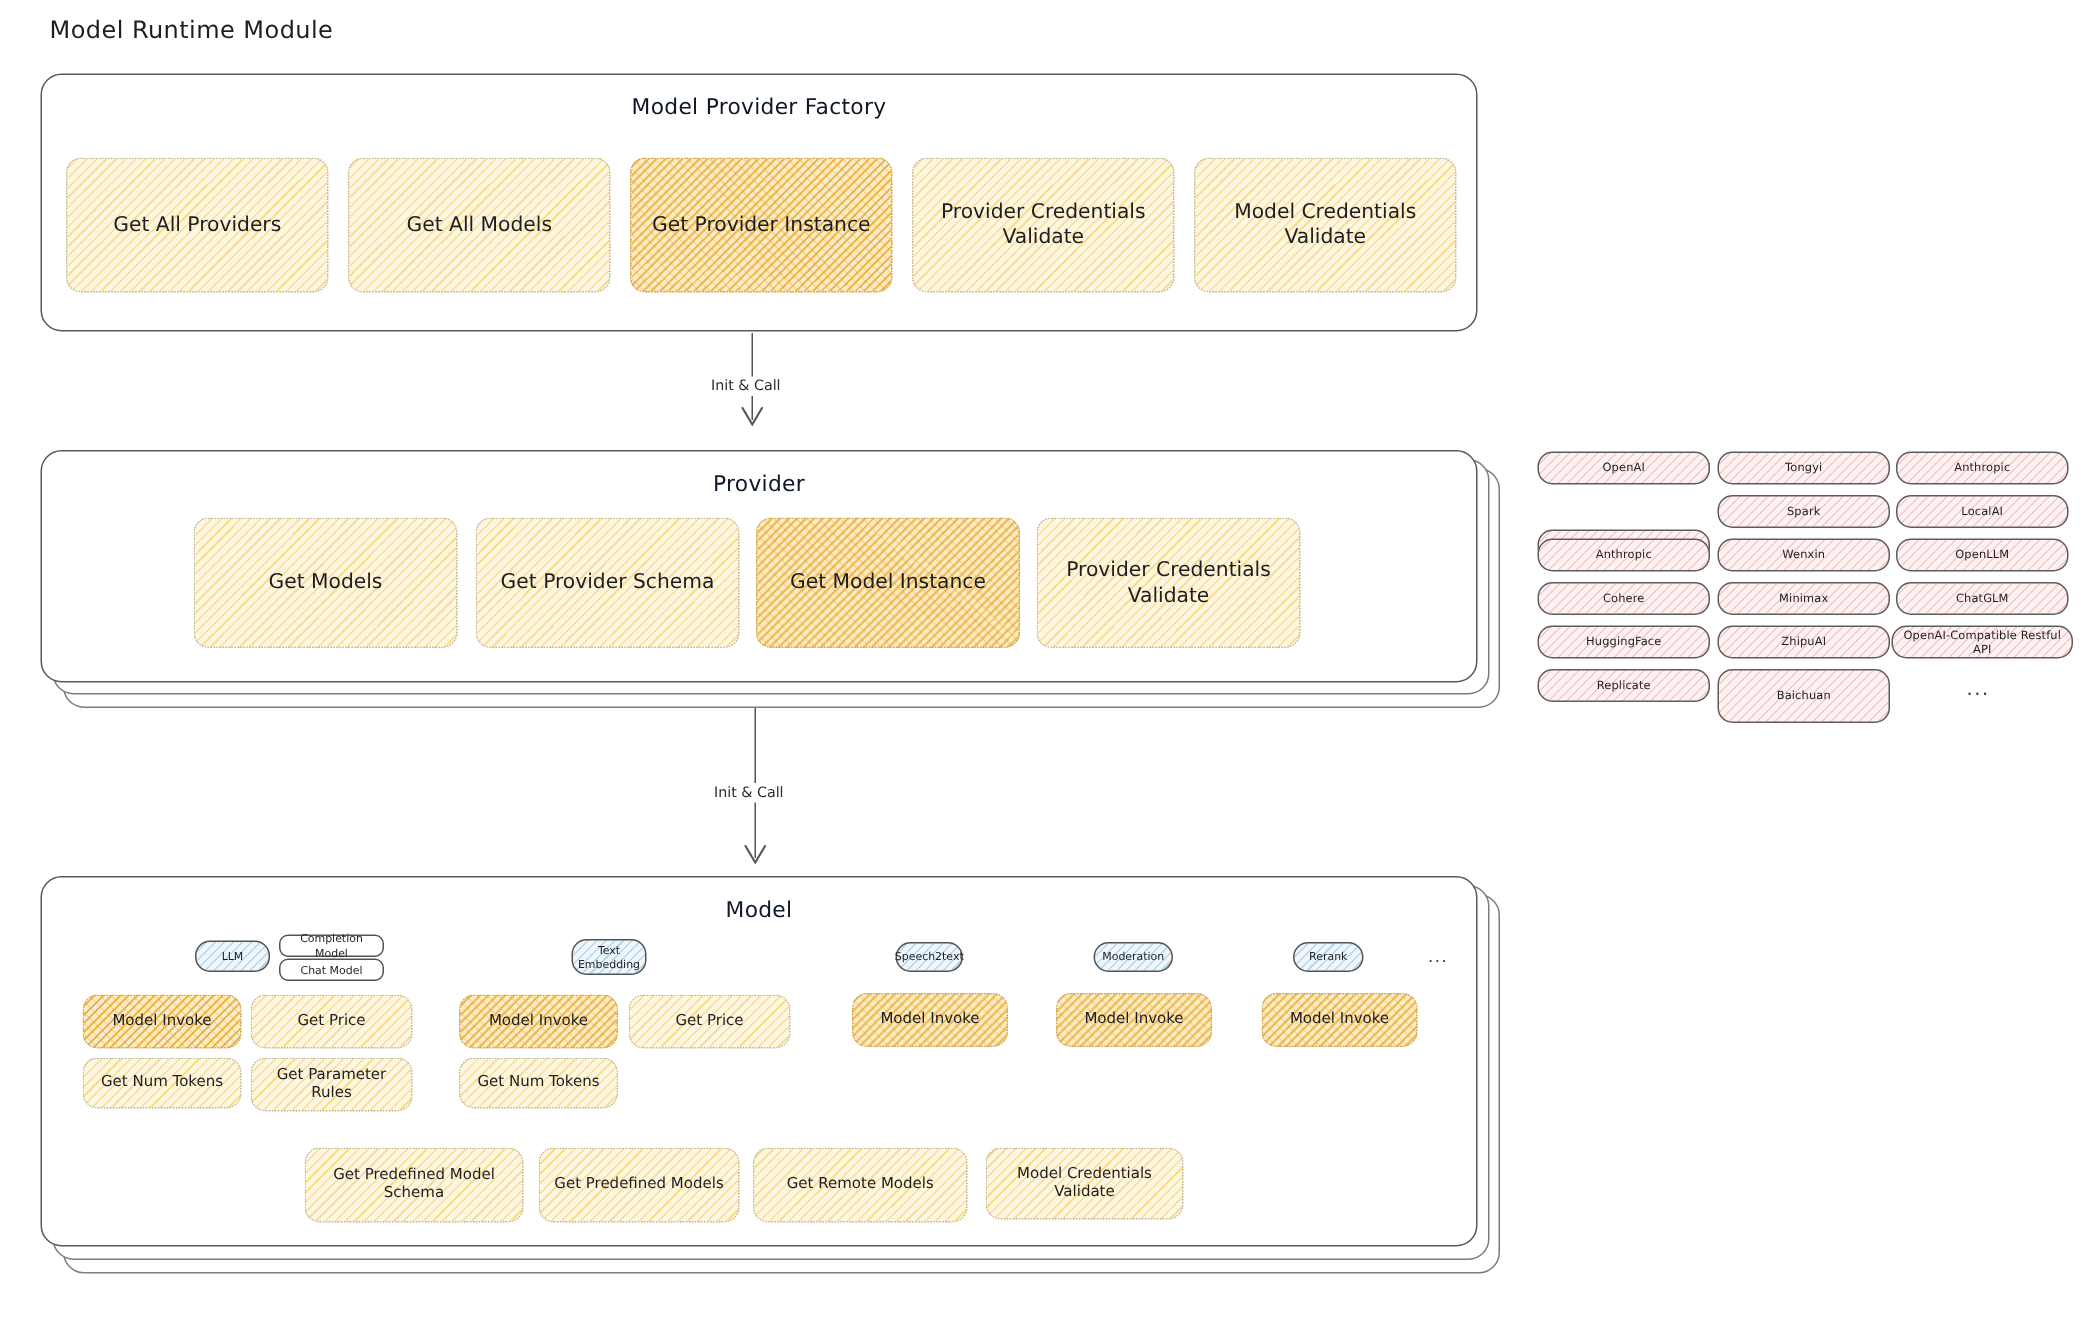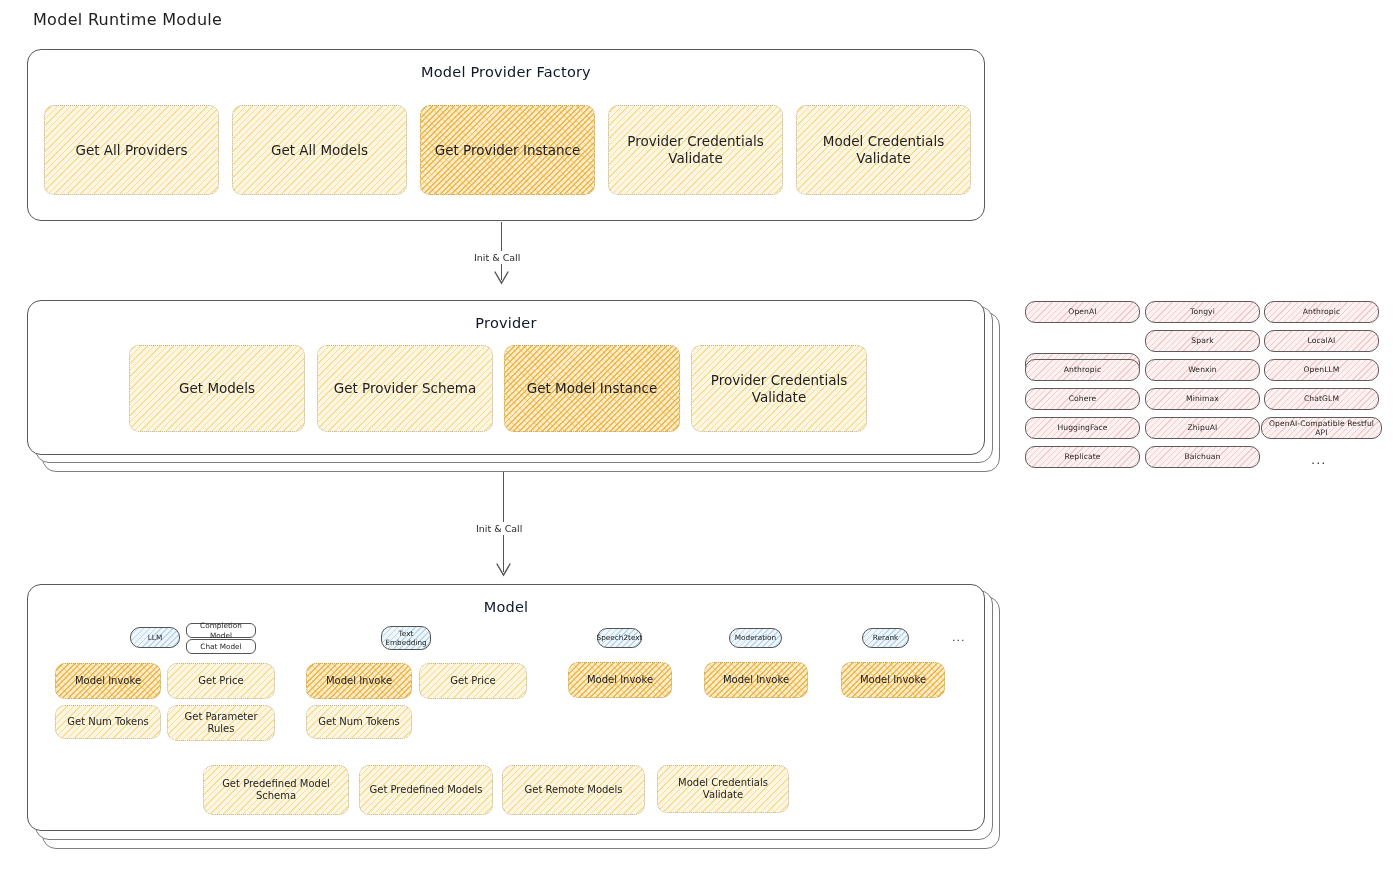--- a/index.html
+++ b/index.html
@@ -226,21 +226,21 @@
   </div>
 <div class="rbox dotted-pink hach-pink prov-label" style="left:1145px; top:359px; width:115px; height:22px;">
     <span>Wenxin</span>
   </div>
 <div class="rbox dotted-pink hach-pink prov-label" style="left:1145px; top:388px; width:115px; height:22px;">
     <span>Minimax</span>
   </div>
 <div class="rbox dotted-pink hach-pink prov-label" style="left:1145px; top:417px; width:115px; height:22px;text-align:center;">
     <span>ZhipuAI</span>
   </div>
-<div class="rbox dotted-pink hach-pink prov-label" style="left:1145px; top:446px; width:115px; height:22px;">
+<div class="rbox dotted-pink hach-pink prov-label" style="left:1145px; top:446px; width:115px; height:36px;">
     <span>Baichuan</span>
   </div>
 
 <div class="rbox dotted-pink hach-pink prov-label" style="left:1264px; top:301px; width:115px; height:22px;">
     <span>Anthropic</span>
   </div>
 <div class="rbox dotted-pink hach-pink prov-label" style="left:1264px; top:330px; width:115px; height:22px;">
     <span>LocalAI</span>
   </div>
 <div class="rbox dotted-pink hach-pink prov-label" style="left:1264px; top:359px; width:115px; height:22px;">

